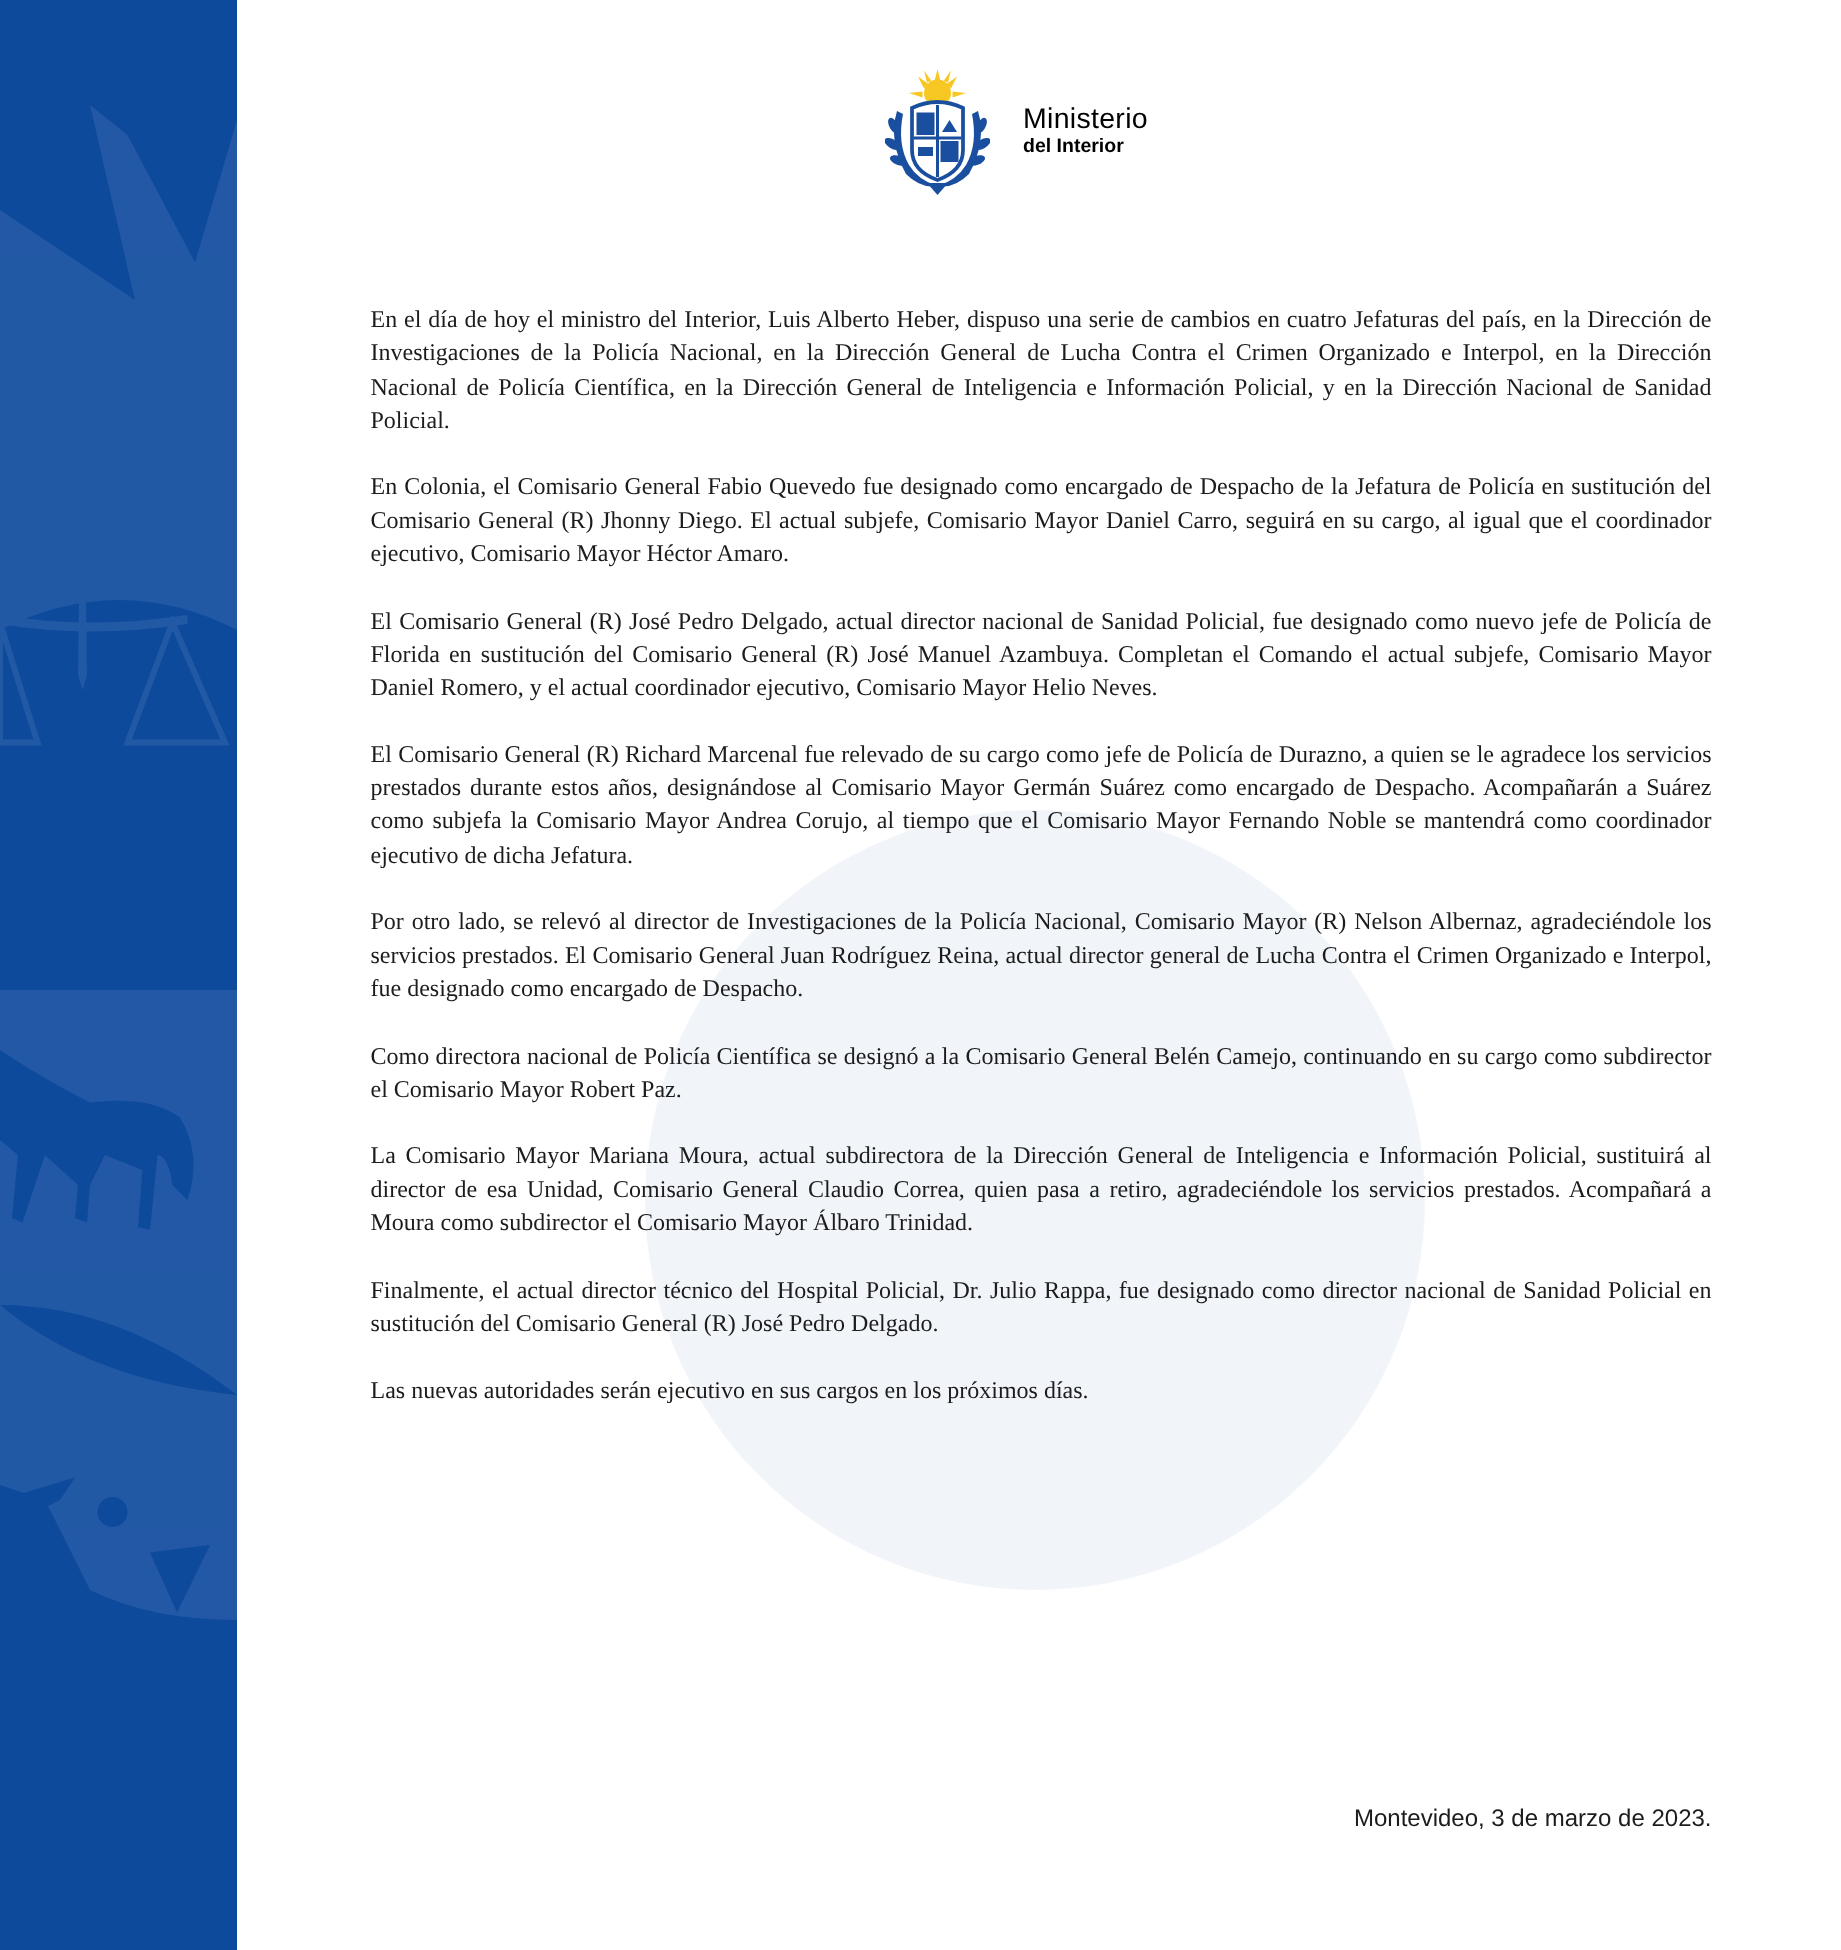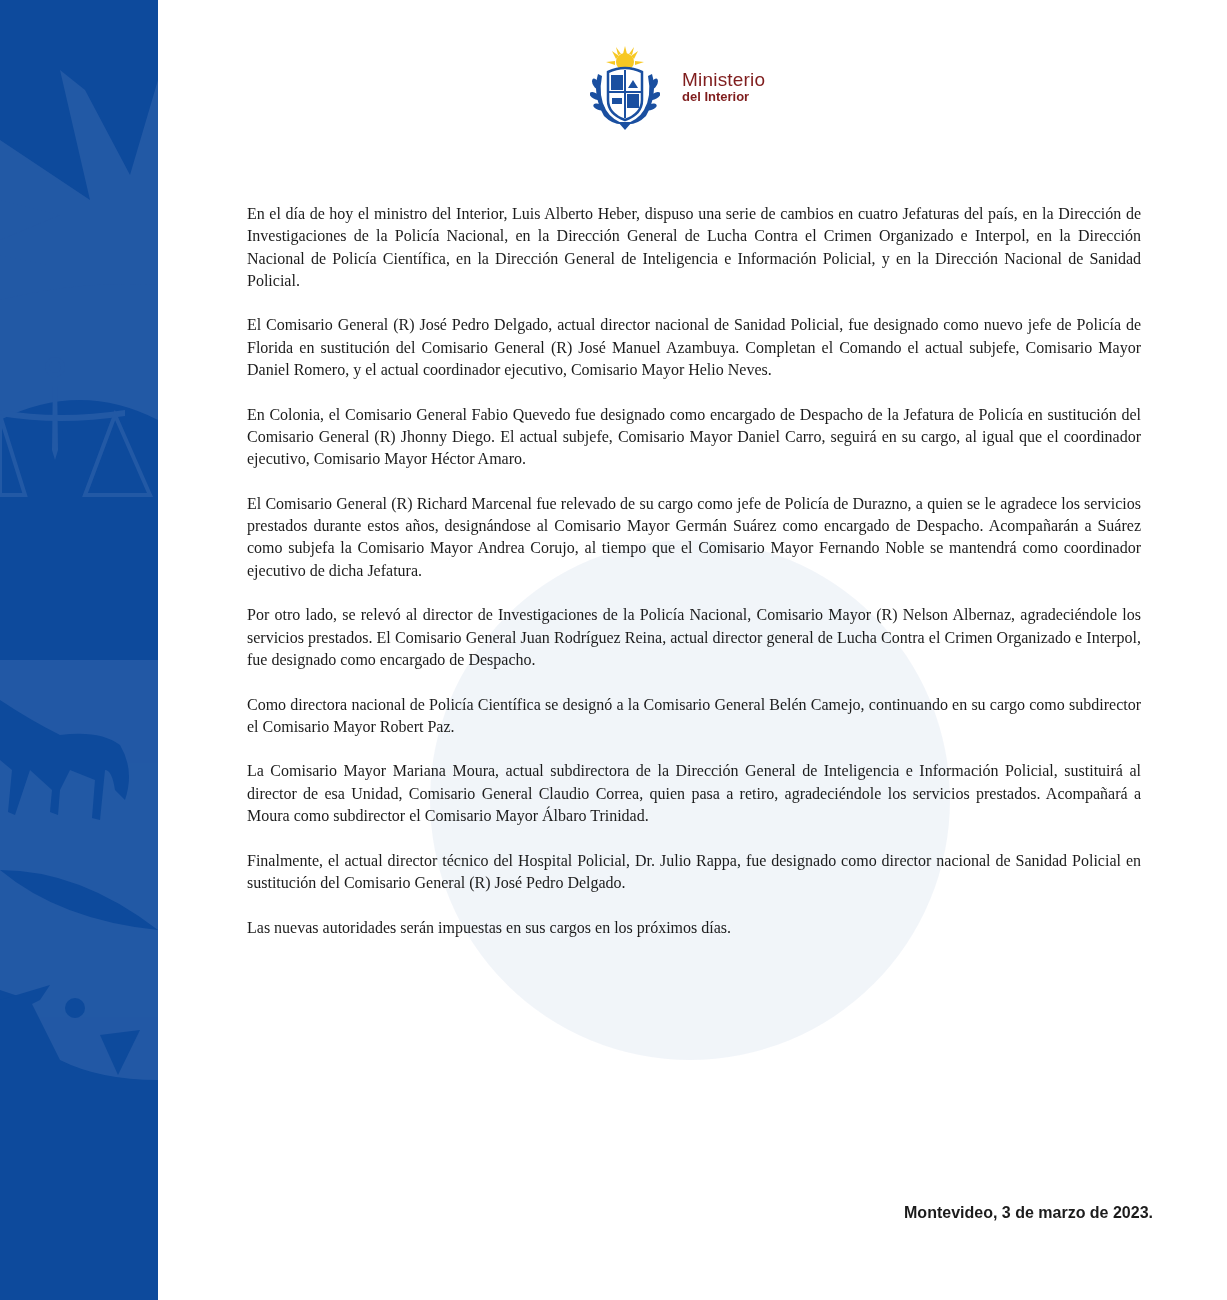--- a/index.html
+++ b/index.html
@@ -16,37 +16,37 @@
     .sidebar svg { position: absolute; left: 0; top: 0; }
     .watermark {
       position: absolute; left: 340px; top: 480px; width: 700px; height: 650px;
       pointer-events: none; opacity: 0.05;
     }
     .logo {
       position: absolute; left: 590px; top: 44px; height: 86px;
       display: flex; align-items: center;
     }
     .logo-emblem { width: 70px; height: 86px; }
-    .logo-text { margin-left: 22px; color: #7f1d1d; line-height: 1.05; }
+    .logo-text { margin-left: 22px; color: #000000; line-height: 1.05; }
     .logo-text .l1 { font-size: 19px; font-weight: 400; letter-spacing: 0.2px; }
     .logo-text .l2 { font-size: 13px; font-weight: 700; }
     .content {
       position: absolute; left: 247px; top: 203px; width: 894px;
     }
     .title {
       font-size: 16px; font-weight: 700; margin: 0 0 24px 0; line-height: 22px;
     }
     .para {
       font-size: 16px; line-height: 22.3px; margin: 0 0 22.3px 0;
       text-align: justify;
       font-family: Liberation Serif, serif;
     }
     .signoff {
-      position: absolute; right: 74px; top: 1204px;
-      font-size: 16px; font-weight: 700;
+      position: absolute; right: 86px; top: 1204px;
+      font-size: 16px; font-weight: 400;
     }
   </style>
 </head>
 <body>
 
 <div class="sidebar">
   <svg width="158" height="1300" viewBox="0 0 158 1300">
     <g fill="#2a5ea8" opacity="0.75">
 
       <path d="M0 140 L90 200 L60 70 L85 90 L130 175 L158 80 L158 290 L0 320 Z"></path>
@@ -107,23 +107,23 @@
     <path d="M22 54 L32 54 L32 60 L22 60 Z" fill="#1a4fa0"></path>
   </svg>
   <div class="logo-text">
     <div class="l1">Ministerio</div>
     <div class="l2">del Interior</div>
   </div>
 </div>
 
 <div class="content">
   <p class="para">En el día de hoy el ministro del Interior, Luis Alberto Heber, dispuso una serie de cambios en cuatro Jefaturas del país, en la Dirección de Investigaciones de la Policía Nacional, en la Dirección General de Lucha Contra el Crimen Organizado e Interpol, en la Dirección Nacional de Policía Científica, en la Dirección General de Inteligencia e Información Policial, y en la Dirección Nacional de Sanidad Policial.</p>
+  <p class="para">En Colonia, el Comisario General Fabio Quevedo fue designado como encargado de Despacho de la Jefatura de Policía en sustitución del Comisario General (R) Jhonny Diego. El actual subjefe, Comisario Mayor Daniel Carro, seguirá en su cargo, al igual que el coordinador ejecutivo, Comisario Mayor Héctor Amaro.</p>
   <p class="para">El Comisario General (R) José Pedro Delgado, actual director nacional de Sanidad Policial, fue designado como nuevo jefe de Policía de Florida en sustitución del Comisario General (R) José Manuel Azambuya. Completan el Comando el actual subjefe, Comisario Mayor Daniel Romero, y el actual coordinador ejecutivo, Comisario Mayor Helio Neves.</p>
-  <p class="para">En Colonia, el Comisario General Fabio Quevedo fue designado como encargado de Despacho de la Jefatura de Policía en sustitución del Comisario General (R) Jhonny Diego. El actual subjefe, Comisario Mayor Daniel Carro, seguirá en su cargo, al igual que el coordinador ejecutivo, Comisario Mayor Héctor Amaro.</p>
   <p class="para">El Comisario General (R) Richard Marcenal fue relevado de su cargo como jefe de Policía de Durazno, a quien se le agradece los servicios prestados durante estos años, designándose al Comisario Mayor Germán Suárez como encargado de Despacho. Acompañarán a Suárez como subjefa la Comisario Mayor Andrea Corujo, al tiempo que el Comisario Mayor Fernando Noble se mantendrá como coordinador ejecutivo de dicha Jefatura.</p>
   <p class="para">Por otro lado, se relevó al director de Investigaciones de la Policía Nacional, Comisario Mayor (R) Nelson Albernaz, agradeciéndole los servicios prestados. El Comisario General Juan Rodríguez Reina, actual director general de Lucha Contra el Crimen Organizado e Interpol, fue designado como encargado de Despacho.</p>
   <p class="para">Como directora nacional de Policía Científica se designó a la Comisario General Belén Camejo, continuando en su cargo como subdirector el Comisario Mayor Robert Paz.</p>
   <p class="para">La Comisario Mayor Mariana Moura, actual subdirectora de la Dirección General de Inteligencia e Información Policial, sustituirá al director de esa Unidad, Comisario General Claudio Correa, quien pasa a retiro, agradeciéndole los servicios prestados. Acompañará a Moura como subdirector el Comisario Mayor Álbaro Trinidad.</p>
   <p class="para">Finalmente, el actual director técnico del Hospital Policial, Dr. Julio Rappa, fue designado como director nacional de Sanidad Policial en sustitución del Comisario General (R) José Pedro Delgado.</p>
-  <p class="para">Las nuevas autoridades serán impuestas en sus cargos en los próximos días.</p>
+  <p class="para">Las nuevas autoridades serán ejecutivo en sus cargos en los próximos días.</p>
 </div>
 
 <div class="signoff">Montevideo, 3 de marzo de 2023.</div>
 
 </body></html>

